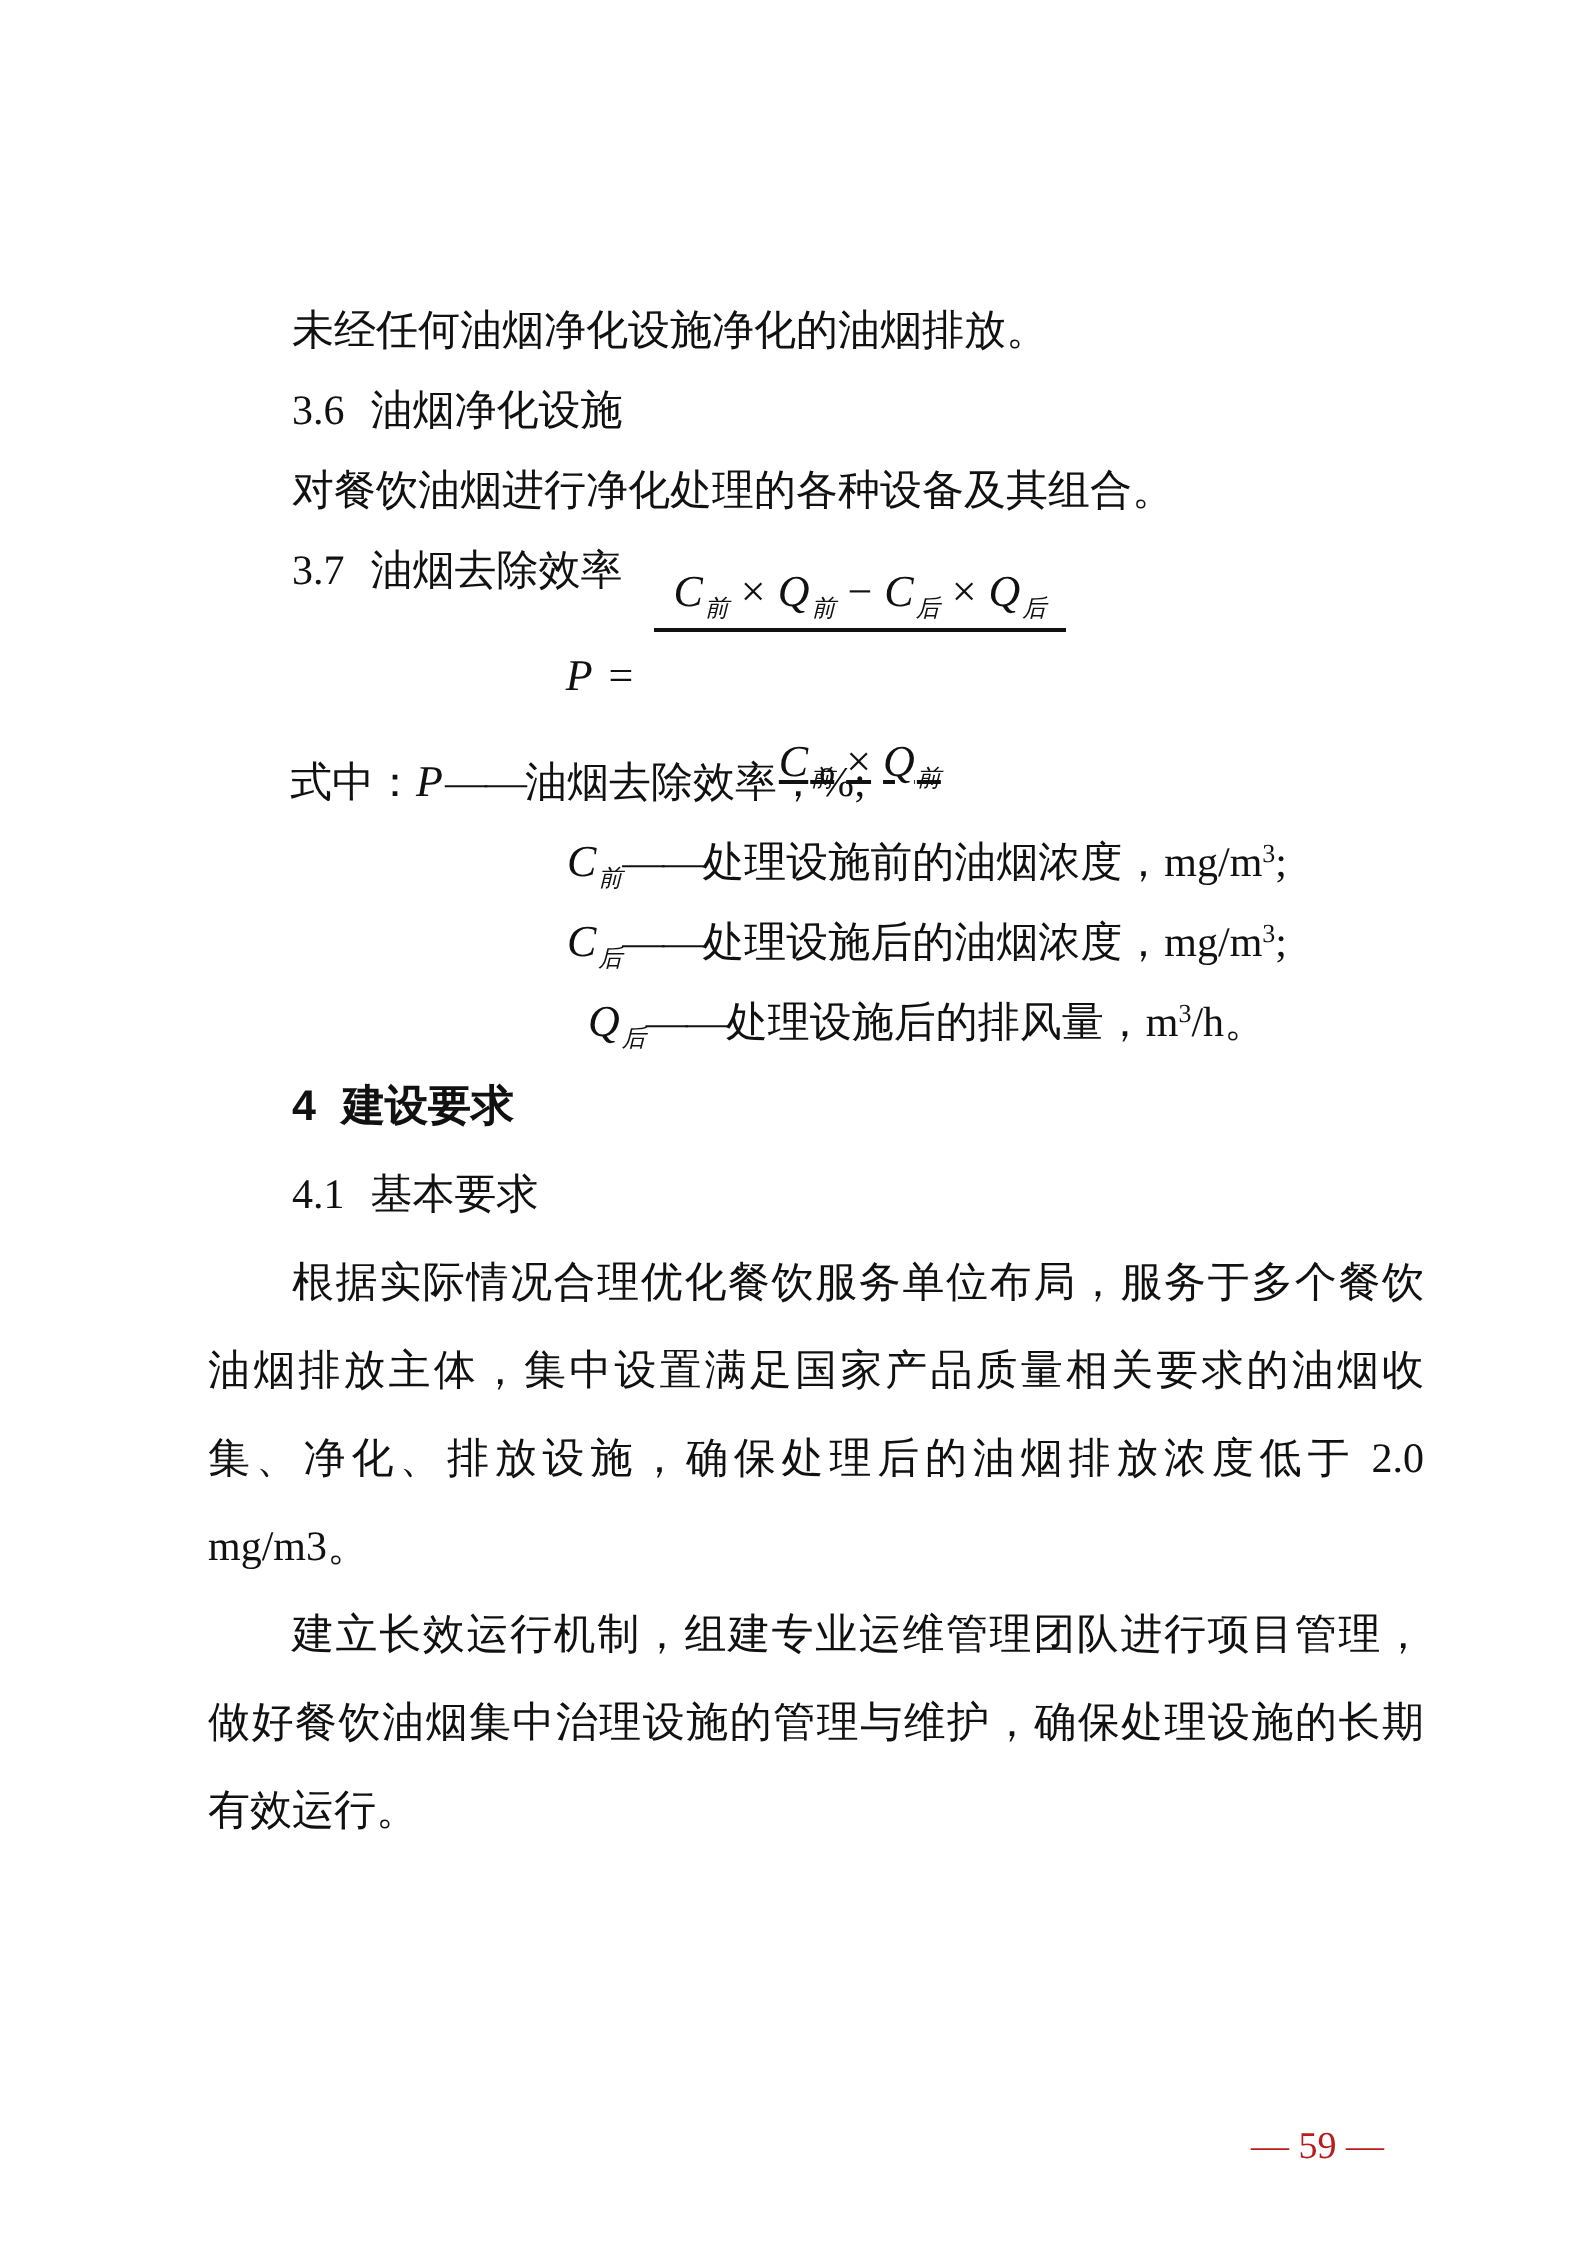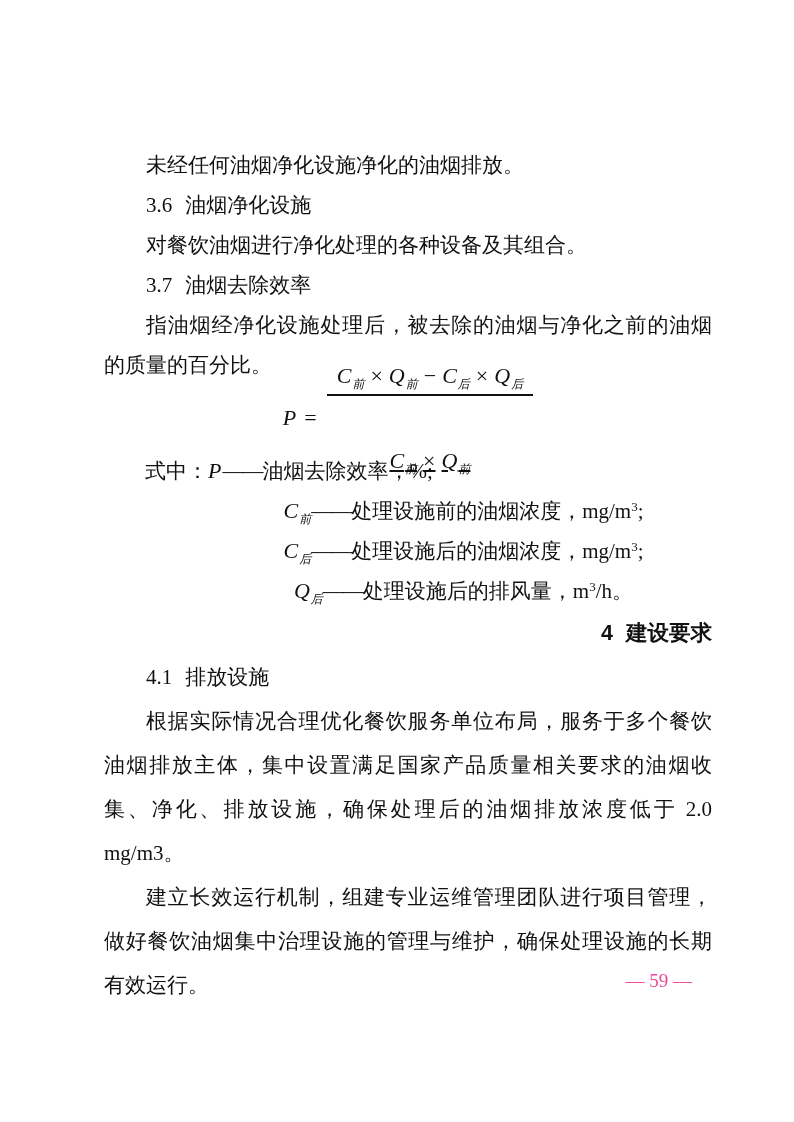--- a/index.html
+++ b/index.html
@@ -29,21 +29,20 @@
     font-size: 21px;
     line-height: 40px;
     padding-left: 42px;
   }
   .heading .h-num { display: inline-block; margin-right: 13px; }
   .heading-bold {
     font-family: "Liberation Sans", "DejaVu Sans", sans-serif;
     font-weight: 700;
     font-size: 21.5px;
     line-height: 44px;
-    text-align: right;
   }
   .heading-sub { line-height: 44px; }
 
   
   .formula {
     height: 66px;
     display: flex;
     justify-content: center;
     align-items: center;
     font-size: 22px;
@@ -76,63 +75,62 @@
   .where-row.first { padding-left: 41px; }
   .where-row.rest { padding-left: 111px; text-align: center; }
   .w-sym { font-style: italic; font-size: 22px; }
   .w-dash { letter-spacing: -1px; }
   .w-sup { font-size: 13px; vertical-align: 7px; line-height: 0; }
 
   .sec4-para { line-height: 44px; }
 
   .page-number {
     position: absolute;
-    top: 966px;
+    top: 1059px;
     right: 102px;
     font-size: 19px;
     line-height: 30px;
     white-space: pre;
-    color: #ec4899;
+    color: #b91c1c;
   }
 </style>
 </head>
 <body>
 
 <div class="page">
   <div class="content">
 
     <p class="para">未经任何油烟净化设施净化的油烟排放。</p>
 
     <div class="heading"><span class="h-num">3.6</span><span>油烟净化设施</span></div>
 
     <p class="para">对餐饮油烟进行净化处理的各种设备及其组合。</p>
 
     <div class="heading"><span class="h-num">3.7</span><span>油烟去除效率</span></div>
 
-    <p class="para">指油烟经净化设施处理后，被去除的油烟与净化之前的油烟的质量的百分比。</p>
 
     <div class="formula">
       <span class="f-lhs">P</span>
       <span class="f-eq">=</span>
       <span class="frac">
         <span class="f-num"><span>C</span><span class="f-sub">前</span><span class="f-op">×</span><span>Q</span><span class="f-sub">前</span><span class="f-op">−</span><span>C</span><span class="f-sub">后</span><span class="f-op">×</span><span>Q</span><span class="f-sub">后</span></span>
         <span class="f-den"><span>C</span><span class="f-sub">前</span><span class="f-op">×</span><span>Q</span><span class="f-sub">前</span></span>
       </span>
     </div>
 
     <div class="where-list">
       <div class="where-row first"><span>式中：</span><span class="w-sym">P</span><span class="w-sub"></span><span class="w-dash">——</span><span>油烟去除效率，%;</span><span class="w-sup"></span><span></span></div>
       <div class="where-row rest"><span class="w-sym">C</span><span class="w-sub">前</span><span class="w-dash">——</span><span>处理设施前的油烟浓度，mg/m</span><span class="w-sup">3</span><span>;</span></div>
       <div class="where-row rest"><span class="w-sym">C</span><span class="w-sub">后</span><span class="w-dash">——</span><span>处理设施后的油烟浓度，mg/m</span><span class="w-sup">3</span><span>;</span></div>
       <div class="where-row rest"><span class="w-sym">Q</span><span class="w-sub">后</span><span class="w-dash">——</span><span>处理设施后的排风量，m</span><span class="w-sup">3</span><span>/h。</span></div>
     </div>
 
     <div class="heading heading-bold"><span class="h-num">4</span><span>建设要求</span></div>
 
-    <div class="heading heading-sub"><span class="h-num">4.1</span><span>排放设施</span></div>
+    <div class="heading heading-sub"><span class="h-num">4.1</span><span>基本要求</span></div>
 
     <p class="para sec4-para">根据实际情况合理优化餐饮服务单位布局，服务于多个餐饮油烟排放主体，集中设置满足国家产品质量相关要求的油烟收集、净化、排放设施，确保处理后的油烟排放浓度低于 2.0 mg/m3。</p>
 
     <p class="para sec4-para">建立长效运行机制，组建专业运维管理团队进行项目管理，做好餐饮油烟集中治理设施的管理与维护，确保处理设施的长期有效运行。</p>
 
   </div>
 
   <div class="page-number">— 59 —</div>
 </div>
 

